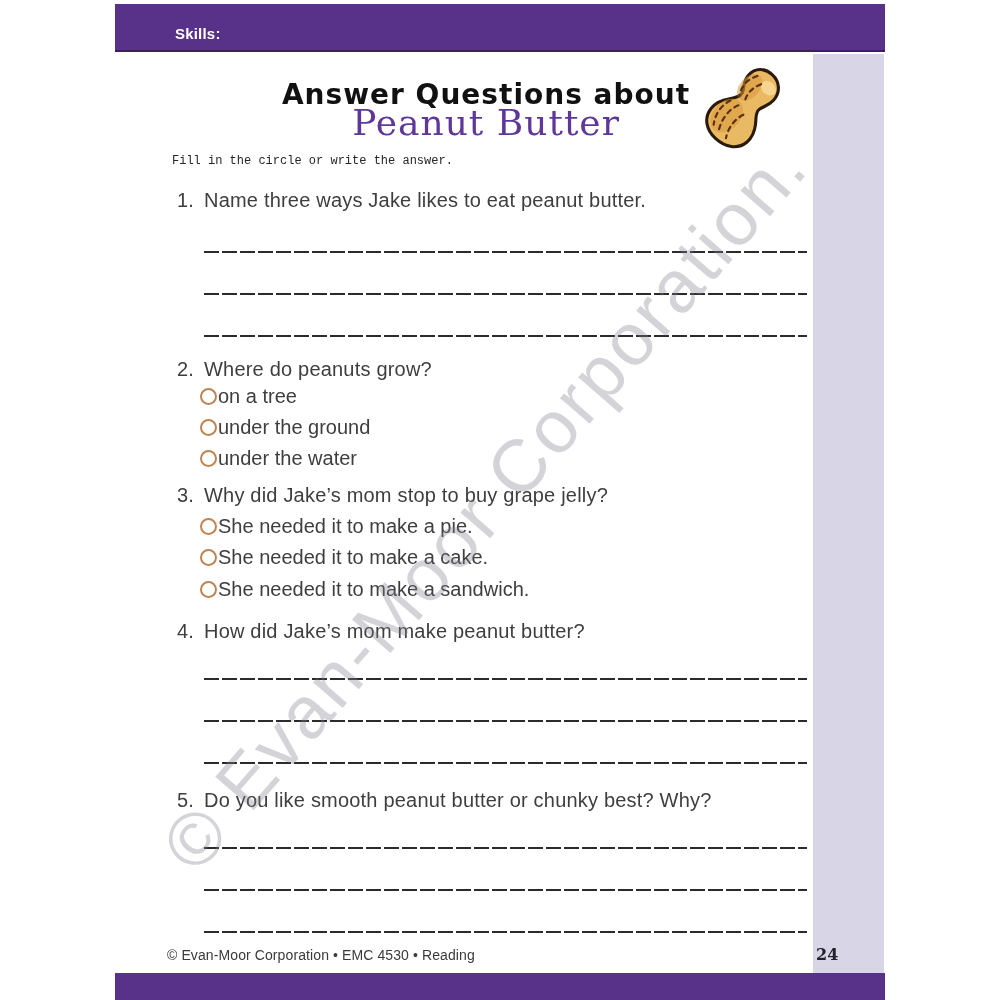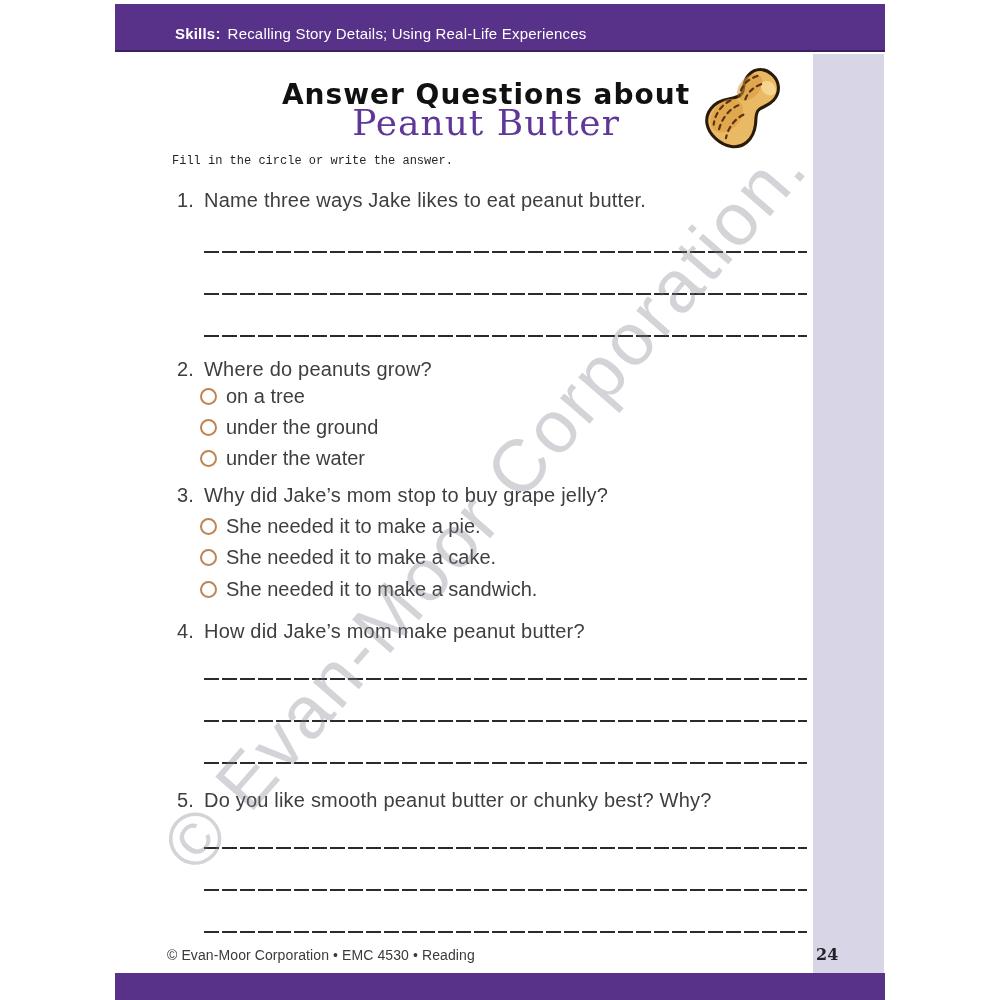--- a/index.html
+++ b/index.html
@@ -45,21 +45,21 @@
   .q1 { top:189px; } .q2 { top:358px; } .q3 { top:484px; } .q4 { top:620px; } .q5 { top:789px; }
 
   
   .blank {
     position:absolute; left:89px; width:603px; height:3px;
     background-image:repeating-linear-gradient(to right, #2b2b2b 0 15px, rgba(0,0,0,0) 15px 18px);
     background-size:100% 2px; background-position:0 bottom; background-repeat:no-repeat;
   }
 
   
-  .option-row { position:absolute; left:85px; display:flex; align-items:center; gap:9px; font-size:20px; color:#3e3e3e; }
+  .option-row { position:absolute; left:85px; display:flex; align-items:center; gap:1px; font-size:20px; color:#3e3e3e; }
   .bubble { width:17px; height:17px; border:2.4px solid #c08352; border-radius:50%; background:#ffffff; flex:0 0 auto; }
 
   
   .footer-credit { position:absolute; left:52px; top:947px; font-size:14px; color:#3a3a3a; letter-spacing:0.1px; }
   .page-number { position:absolute; left:701px; top:945px; font-family:"DejaVu Serif", serif; font-weight:bold; font-size:16px; color:#22222c; }
 
   
   .watermark {
     position:absolute; left:-230px; top:451px; width:1200px; height:110px;
     line-height:110px; text-align:center;
@@ -69,21 +69,20 @@
     z-index:40; white-space:nowrap; pointer-events:none;
   }
 </style>
 </head>
 <body>
 
 <div class="page">
 
   <div class="skills-bar">
     <span class="skills-label">Skills:</span>
-    <span>Recalling Story Details; Using Real-Life Experiences</span>
   </div>
 
   <div class="sidebar"></div>
   <div class="footer-bar"></div>
 
   <div class="title-line1">Answer Questions about</div>
   <div class="title-line2">Peanut Butter</div>
 
   <svg class="peanut" viewBox="0 0 110 110">
     <g transform="rotate(42 55 55)">

